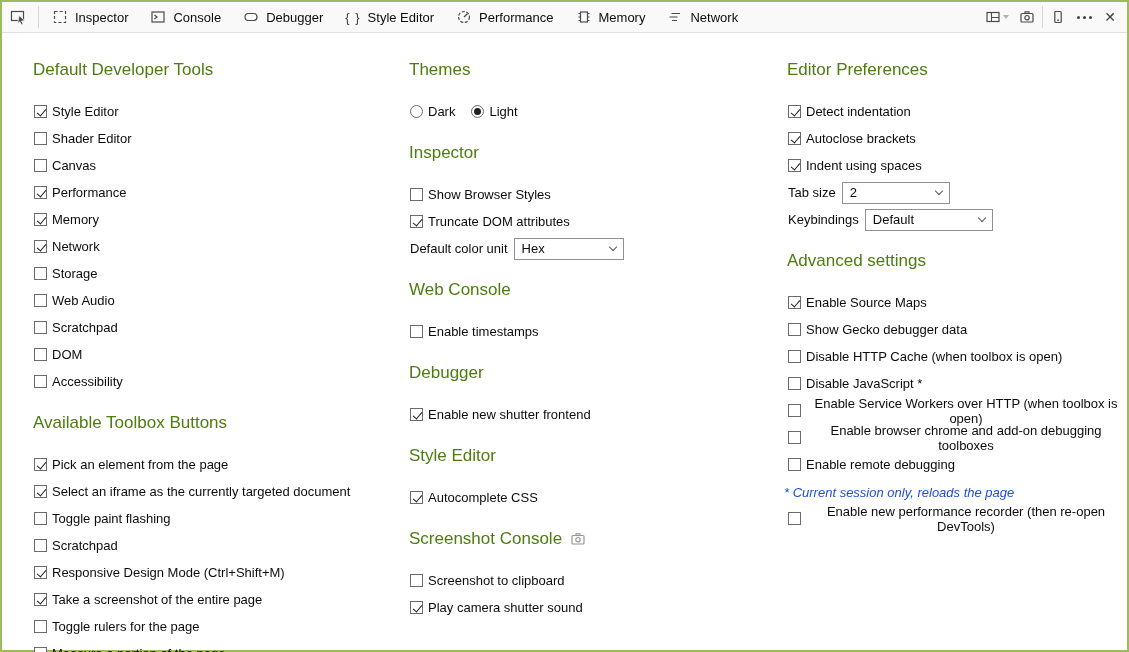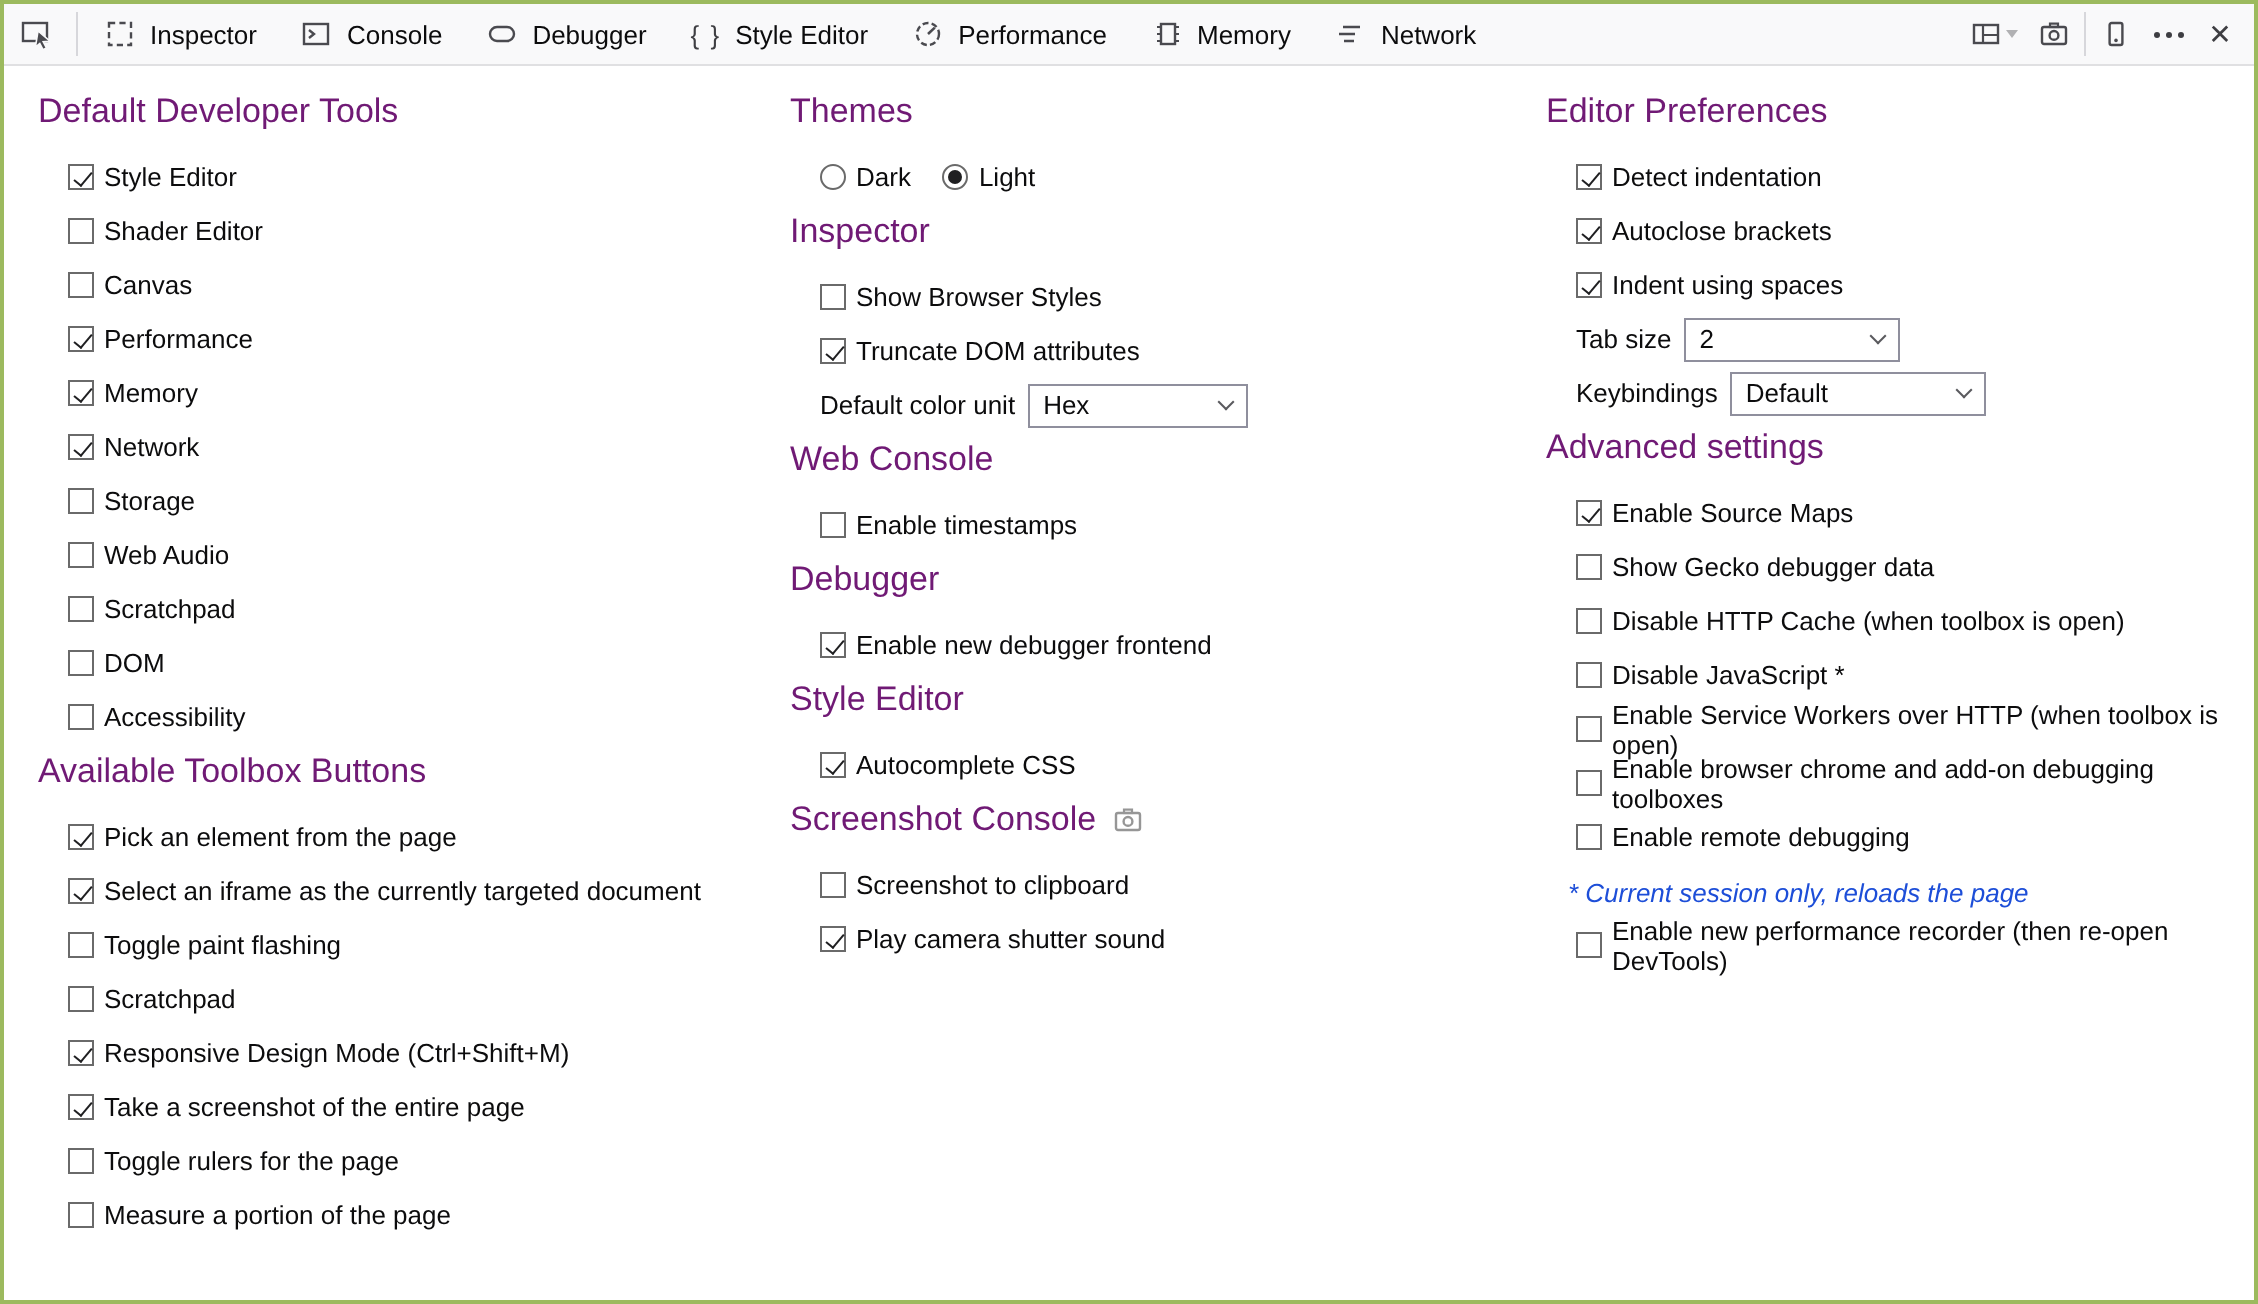--- a/index.html
+++ b/index.html
@@ -46,24 +46,24 @@
     border-top:4px solid #b1b1b3;
   }
   .dots { display:flex; gap:3px; }
   .dots i { width:3px; height:3px; border-radius:50%; background:#3e3e42; }
   .x-glyph { font-size:14px; color:#3e3e42; line-height:1; }
   
   .content { position:absolute; top:32px; left:0; right:0; bottom:0; }
   .col { position:absolute; top:8px; }
   .col1 { left:14px;  width:366px; }
   .col2 { left:390px; width:368px; }
-  .col3 { left:768px; width:356px; }
+  .col3 { left:768px; width:356px;text-align:center; }
   h1.sec {
-    font-size:17px; font-weight:400; color:#701a75;
-    margin:3px; padding:0; line-height:22px;
+    font-size:17px; font-weight:400; color:#4d7c0f;
+    margin:17px; padding:0; line-height:22px;
     display:flex; align-items:center; gap:8px;
   }
   .sec-gap { margin-top:24px; }
   .rows { margin:8px 0 0 18px; }
   .row {
     display:flex; align-items:center;
     height:27px; font-size:13px; color:#0c0c0d;
     cursor:default;
   }
   .radio-rows { display:flex; gap:16px; margin:8px 0 0 18px; }
@@ -359,21 +359,21 @@
             <span class="cb"></span>
             <span>Enable timestamps</span>
           </label>
         </div>
 
       <h1 class="sec sec-gap">Debugger</h1>
       <div class="rows">
 
           <label class="row">
             <span class="cb checked"></span>
-            <span>Enable new debugger frontend</span>
+            <span>Enable new shutter frontend</span>
           </label>
         </div>
 
       <h1 class="sec sec-gap">Style Editor</h1>
       <div class="rows">
 
           <label class="row">
             <span class="cb checked"></span>
             <span>Autocomplete CSS</span>
           </label>

